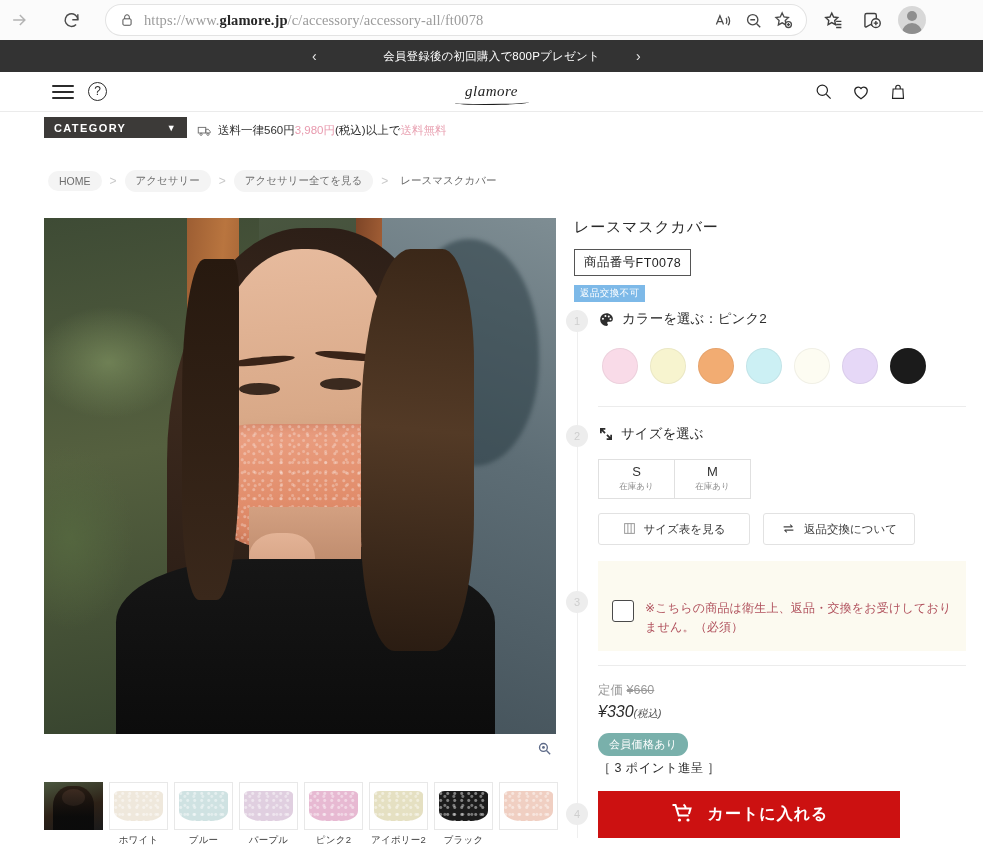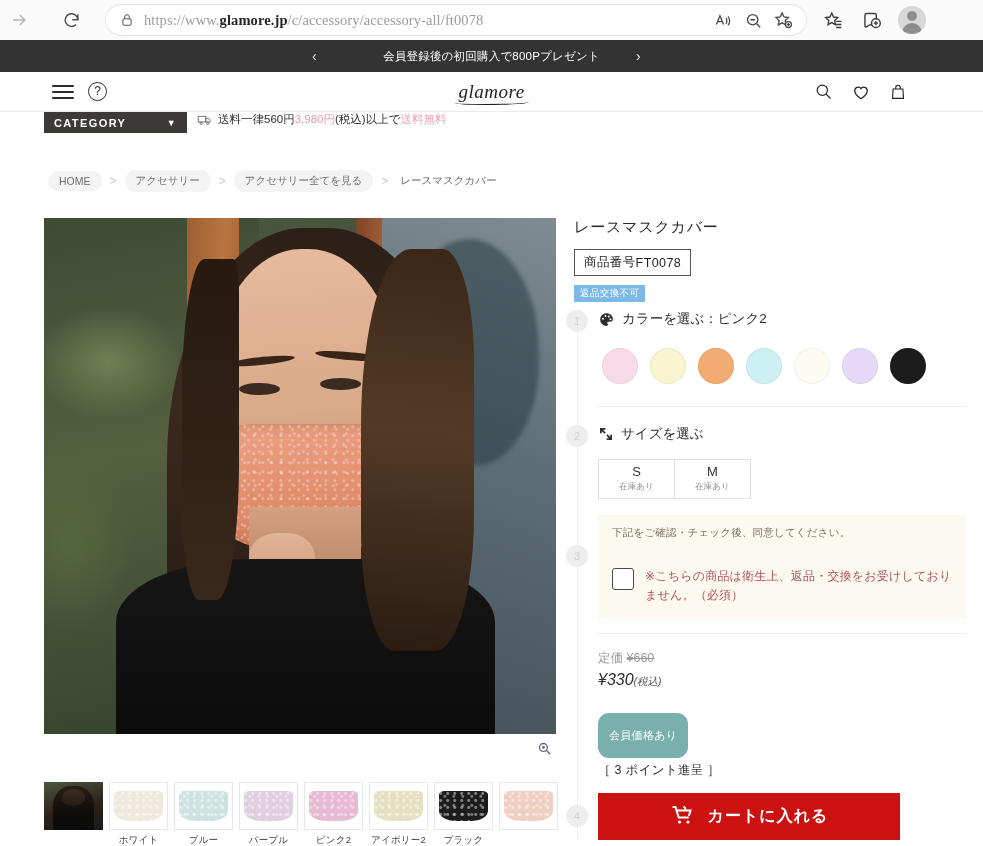--- a/index.html
+++ b/index.html
@@ -74,34 +74,34 @@
   }
   .hamburger { margin-left: 52px; width: 22px; flex: none; cursor: pointer; }
   .hamburger span { display: block; height: 2px; background: #2b2b2b; margin: 4px 0; border-radius: 1px; }
   .help-ico {
     margin-left: 14px; width: 19px; height: 19px; border: 1.6px solid #2b2b2b; border-radius: 50%;
     font-size: 12px; line-height: 16px; text-align: center; color: #2b2b2b; flex: none;
   }
   .brand {
     position: absolute; left: 50%; transform: translateX(-50%);
     font-family: "Liberation Serif", serif; font-style: italic;
-    font-size: 19px; color: #1d1d1d; letter-spacing: .5px;
+    font-size: 15px; color: #1d1d1d; letter-spacing: .5px;
   }
   .brand-underline {
     position: absolute; left: 50%; transform: translateX(-50%);
     top: 28px; width: 74px; height: 5px;
     border-bottom: 1.2px solid #1d1d1d; border-radius: 0 0 60% 40%;
   }
   .header-icons { margin-left: auto; margin-right: 76px; display: flex; align-items: center; gap: 18px; }
   .header-icons .hi { color: #222; display: flex; align-items: center; }
 
   
   .cat-strip {
     position: absolute; top: 112px; left: 0; width: 784px; height: 26px;
-    display: flex; align-items: flex-start; background: #fff;
+    display: flex; align-items: flex-end; background: #fff;
   }
   .cat-btn {
     margin-left: 44px; background: #3c3a38; color: #fff;
     width: 143px; height: 21px; display: flex; align-items: center;
     padding: 0 10px; font-size: 11px; letter-spacing: 1.4px; font-weight: 700;
   }
   .cat-btn .chev { margin-left: auto; font-size: 9px; }
   .ship-ico { margin-left: 10px; color: #6f6f6f; display: flex; flex: none; }
   .ship-text { margin-left: 6px; font-size: 11.5px; color: #2f2f2f; white-space: nowrap; }
   .ship-text .pink { color: #e89aae; }
@@ -307,22 +307,22 @@
     border-radius: 3px; flex: none; cursor: pointer; margin-top: 1px;
   }
   .agree-text { font-size: 12px; color: #b0505c; line-height: 19px; letter-spacing: .2px; }
 
   .price-block { margin-top: 16px; padding-left: 32px; }
   .price-old { font-size: 12.5px; color: #9a9a9a; }
   .price-old s { color: #9a9a9a; }
   .price-now { font-size: 16px; color: #2b2b2b; margin-top: 4px; font-style: italic; }
   .price-now .tax { font-size: 10.5px; color: #555; }
   .member-badge {
-    display: inline-block; margin-top: 24px; background: #79b0ab; color: #fff;
-    font-size: 11px; padding: 15px 11px; border-radius: 11px; letter-spacing: .3px;
+    display: inline-block; margin-top: 12px; background: #79b0ab; color: #fff;
+    font-size: 11px; padding: 4px 11px; border-radius: 11px; letter-spacing: .3px;
   }
   .points { font-size: 12.5px; color: #2f2f2f; margin-top: 4px; letter-spacing: .3px; }
 
   .cart-wrap { position: relative; margin-top: 14px; padding-left: 32px; }
   .cart-btn {
     width: 302px; height: 47px; background: #cc1111; color: #fff; border: none;
     display: flex; align-items: center; justify-content: center; gap: 13px;
     font-size: 16px; font-weight: 700; letter-spacing: 1px; cursor: pointer;
   }
   .step-num.s4 { top: 12px; }
@@ -585,26 +585,45 @@
         <div class="size-row">
           <div class="size-btn">
             <span class="lbl">S</span>
             <span class="stk">在庫あり</span>
           </div>
           <div class="size-btn">
             <span class="lbl">M</span>
             <span class="stk">在庫あり</span>
           </div>
         </div>
+        <div class="pill-row">
+          <div class="pill-btn size-chart">
+            <span>
+              <svg width="13" height="13" viewBox="0 0 24 24" fill="none" stroke="#999" stroke-width="1.8">
+                <rect x="3" y="3" width="18" height="18"></rect>
+                  <path d="M9 3v18M15 3v18"></path>
+              </svg>
+            </span>
+            <span>サイズ表を見る</span>
+          </div>
+          <div class="pill-btn returns">
+            <span>
+              <svg width="15" height="13" viewBox="0 0 24 24" fill="none" stroke="#444" stroke-width="1.9">
+                <path d="M3 9h16M15 5l4.5 4"></path>
+                  <path d="M21 15H5M9 19l-4.5-4"></path>
+              </svg>
+            </span>
+            <span>返品交換について</span>
+          </div>
+        </div>
       </div>
 
       <div class="step" style="margin-top:4px;">
         <div class="step-num" style="top:30px;">3</div>
         <div class="agree-box">
-          <div class="agree-lead">下記をご確認・チェック後、同意してください。</div>
           <div class="agree-row">
             <div class="agree-check"></div>
             <div class="agree-text">※こちらの商品は衛生上、返品・交換をお受けしておりません。（必須）</div>
           </div>
         </div>
       </div>
 
       <div class="sec-divider" style="margin-top:14px;"></div>
 
       <div class="price-block">

